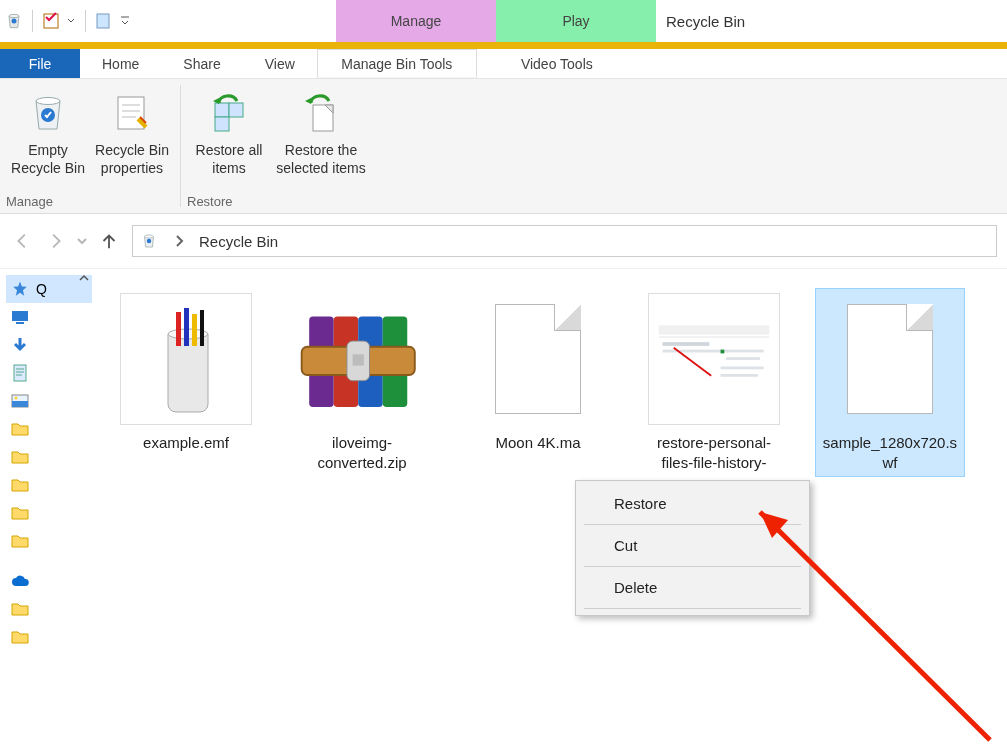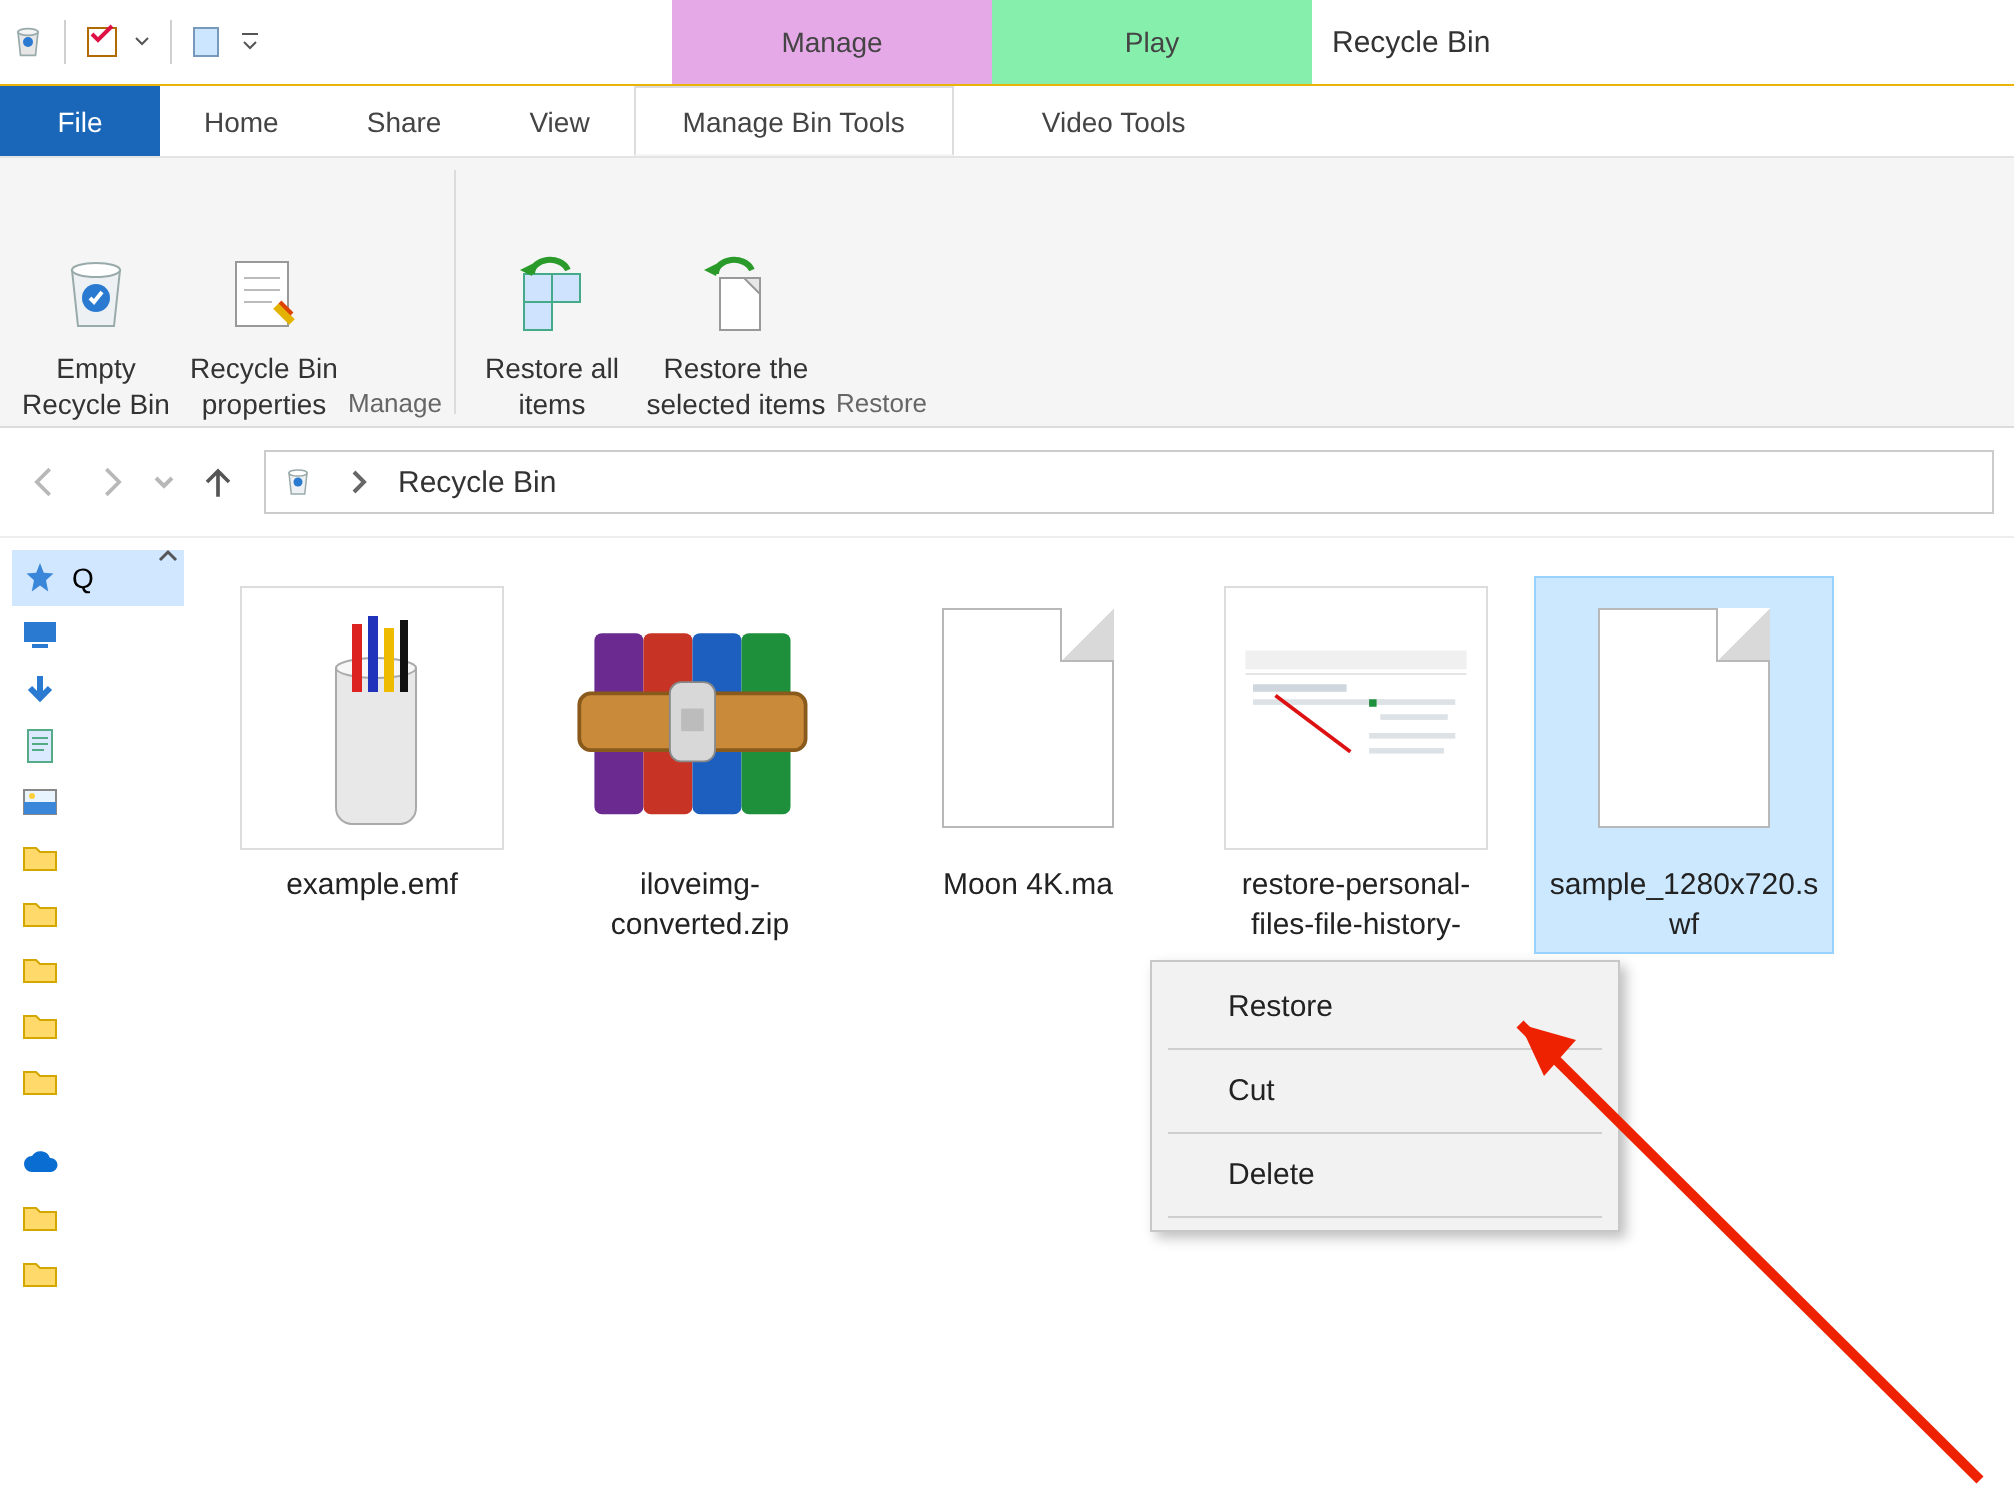--- a/index.html
+++ b/index.html
@@ -59,21 +59,21 @@
       font-size: 15px;
       color: #333;
       padding-right: 20px;
     }
     .titlebar-spacer { flex: 1; }
 
     
     .ribbon-tabs {
       height: 36px;
       display: flex;
-      border-top: 1px solid #eab308;
+      border-top: 7px solid #eab308;
     }
     .rtab {
       padding: 0 22px;
       display: flex;
       align-items: center;
       font-size: 14px;
       color: #444;
       cursor: default;
       border-right: 0;
     }
@@ -98,22 +98,22 @@
     .ribbon {
       background: #f5f5f5;
       border-top: 1px solid #e4e4e4;
       border-bottom: 1px solid #dcdcdc;
       height: 136px;
       display: flex;
       align-items: stretch;
     }
     .rgroup {
       display: flex;
-      flex-direction: row;
-      align-items: flex-end;
+      flex-direction: column;
+      align-items: flex-start;
       padding: 6px 6px 2px;
     }
     .rgroup-buttons {
       display: flex;
       flex: 1;
       gap: 0;
     }
     .rbtn {
       display: flex;
       flex-direction: column;
@@ -218,21 +218,21 @@
     }
     .folder-icon svg, .small-icon svg { display: block; }
 
     .content {
       flex: 1;
       position: relative;
       padding: 20px 0 0 20px;
     }
     .items {
       display: flex;
-      gap: 16px;
+      gap: 28px;
     }
     .file-item {
       width: 148px;
       display: flex;
       flex-direction: column;
       align-items: center;
       text-align: center;
       padding: 4px;
     }
     .file-item.selected {

